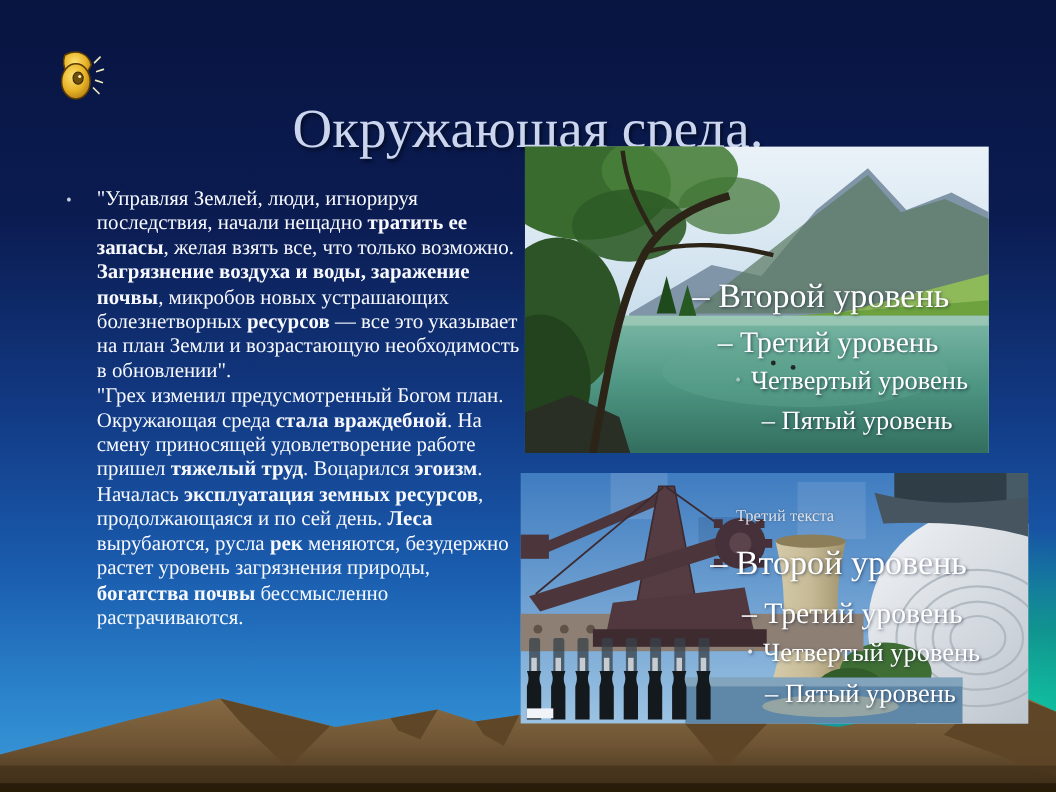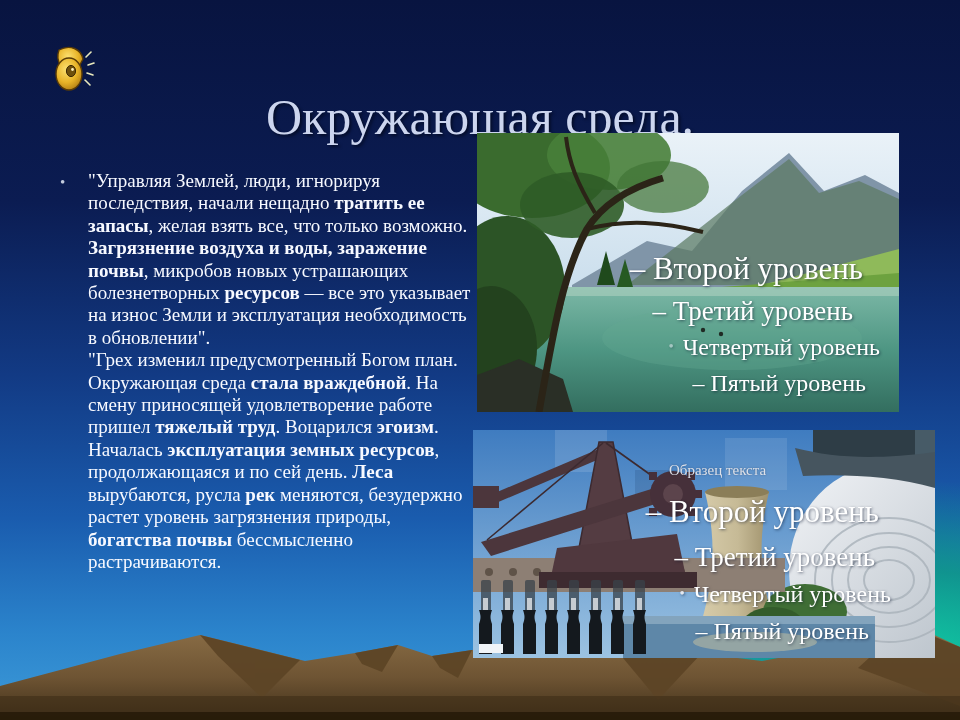--- a/index.html
+++ b/index.html
@@ -88,21 +88,21 @@
       <line x1="37" y1="29" x2="43" y2="31"></line>
       <line x1="35" y1="36" x2="40" y2="41"></line>
     </g>
   </svg>
 
   <h1 class="title">Окружающая среда.</h1>
 
   <div class="body-block">
     <span class="body-bullet">•</span>
     <div class="body-text">
-      <div><span>"Управляя Землей, люди, игнорируя последствия, начали нещадно </span><b>тратить ее запасы</b><span>, желая взять все, что только возможно. </span><b>Загрязнение воздуха и воды, заражение почвы</b><span>, микробов новых устрашающих болезнетворных </span><b>ресурсов</b><span> — все это указывает на износ Земли и эксплуатация необходимость в обновлении".</span></div>
+      <div><span>"Управляя Землей, люди, игнорируя последствия, начали нещадно </span><b>тратить ее запасы</b><span>, желая взять все, что только возможно. </span><b>Загрязнение воздуха и воды, заражение почвы</b><span>, микробов новых устрашающих болезнетворных </span><b>ресурсов</b><span> — все это указывает на план Земли и возрастающую необходимость в обновлении".</span></div>
       <div><span>"Грех изменил предусмотренный Богом план. Окружающая среда </span><b>стала враждебной</b><span>. На смену приносящей удовлетворение работе пришел </span><b>тяжелый труд</b><span>. Воцарился </span><b>эгоизм</b><span>. Началась </span><b>эксплуатация земных ресурсов</b><span>, продолжающаяся и по сей день. </span><b>Леса</b><span> вырубаются, русла </span><b>рек</b><span> меняются, безудержно растет уровень загрязнения природы, </span><b>богатства почвы</b><span> бессмысленно растрачиваются.</span></div>
     </div>
   </div>
 
   <div class="photo photo-top">
     <svg viewBox="0 0 422 279" preserveAspectRatio="none">
       <defs>
         <linearGradient id="sky1" x1="0" y1="0" x2="0" y2="1">
           <stop offset="0" stop-color="#eaf2f8"></stop>
             <stop offset="1" stop-color="#b2cfe4"></stop>
@@ -252,20 +252,20 @@
               <path d="M0,12 C2,18 2,20 0,26 L0,56 L13,56 L13,26 C11,20 11,18 13,12 Z" fill="#14191e"></path>
             </g>
           <g transform="translate(160,168)">
               <rect x="4" y="0" width="5" height="14" fill="#c6ccd2"></rect>
               <path d="M0,12 C2,18 2,20 0,26 L0,56 L13,56 L13,26 C11,20 11,18 13,12 Z" fill="#14191e"></path>
             </g>
         </g>
         <rect x="6" y="214" width="24" height="9" fill="#f0f4f8"></rect>
       </g>
     </svg>
-    <div class="ovl b1">Образец текста</div>
+    <div class="ovl b1">Третий текста</div>
     <div class="ovl b2">– Второй уровень</div>
     <div class="ovl b3">– Третий уровень</div>
     <div class="ovl b4"><span class="lvl4b">•</span><span>Четвертый уровень</span></div>
     <div class="ovl b5">– Пятый уровень</div>
   </div>
 
 </div>
 
 </body></html>

